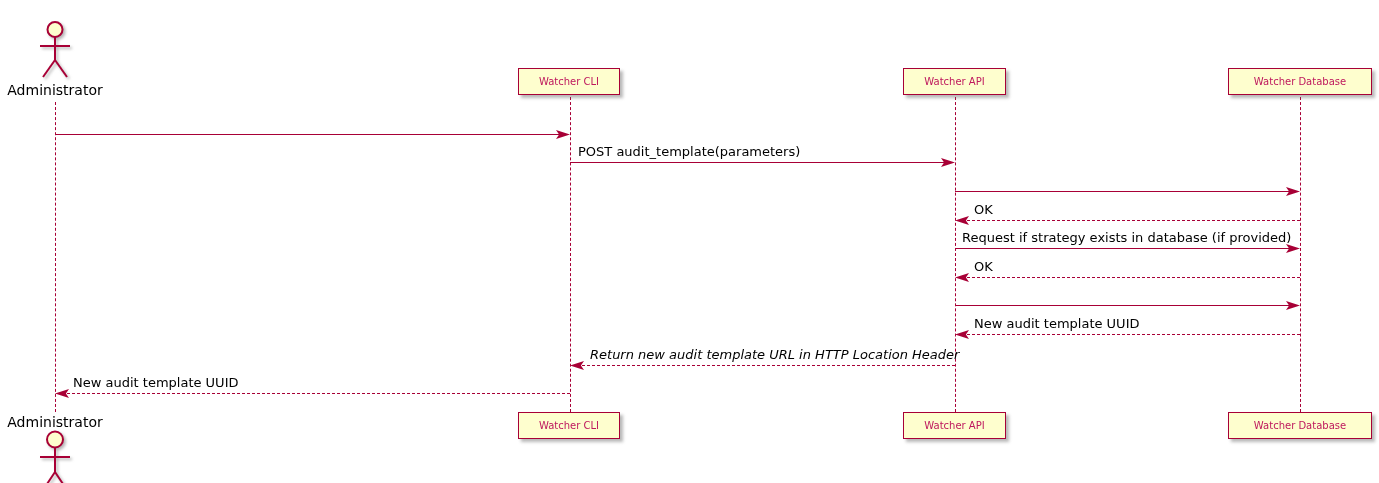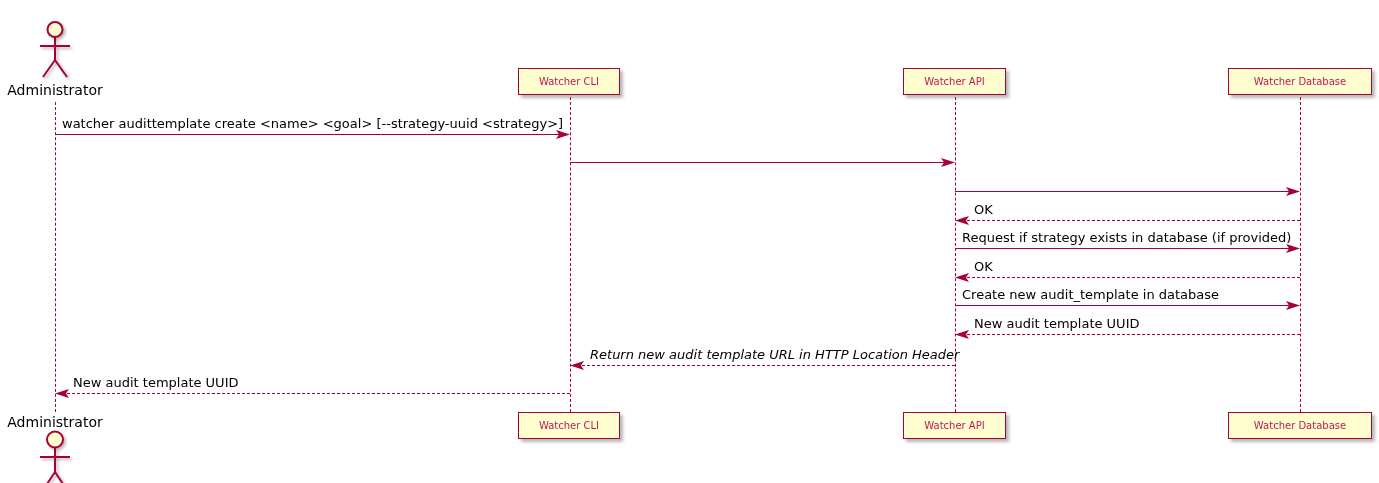--- a/index.html
+++ b/index.html
@@ -65,43 +65,42 @@
 
   <div class="lifeline" style="left:55px;top:86px;height:310px;"></div>
   <div class="lifeline" style="left:570px;top:81px;height:315px;"></div>
   <div class="lifeline" style="left:955px;top:81px;height:315px;"></div>
   <div class="lifeline" style="left:1300px;top:81px;height:315px;"></div>
 
   <div class="participant-box" style="left:518px;top:52px;width:100px;">Watcher CLI</div>
   <div class="participant-box" style="left:903px;top:52px;width:101px;">Watcher API</div>
   <div class="participant-box" style="left:1228px;top:52px;width:142px;">Watcher Database</div>
 
-  <div class="msg-label" style="left:62px;top:101px;">watcher audittemplate create &lt;name&gt; &lt;goal&gt; [--strategy-uuid &lt;strategy&gt;]</div>
   <div class="msg-line solid" style="left:55px;top:118px;width:513px;"></div>
   <div class="arrowhead right" style="left:556px;top:114px;"></div>
 
+  <div class="msg-label" style="left:578px;top:129px;">POST audit_template(parameters)</div>
   <div class="msg-line solid" style="left:570px;top:146px;width:383px;"></div>
   <div class="arrowhead right" style="left:941px;top:142px;"></div>
 
   <div class="msg-line solid" style="left:955px;top:175px;width:343px;"></div>
   <div class="arrowhead right" style="left:1286px;top:171px;"></div>
 
   <div class="msg-label" style="left:974px;top:187px;">OK</div>
   <div class="msg-line dashed" style="left:957px;top:204px;width:343px;"></div>
   <div class="arrowhead left" style="left:955px;top:200px;"></div>
 
   <div class="msg-label" style="left:962px;top:215px;">Request if strategy exists in database (if provided)</div>
   <div class="msg-line solid" style="left:955px;top:232px;width:343px;"></div>
   <div class="arrowhead right" style="left:1286px;top:228px;"></div>
 
   <div class="msg-label" style="left:974px;top:244px;">OK</div>
   <div class="msg-line dashed" style="left:957px;top:261px;width:343px;"></div>
   <div class="arrowhead left" style="left:955px;top:257px;"></div>
 
-  <div class="msg-label" style="left:962px;top:272px;">Create new audit_template in database</div>
   <div class="msg-line solid" style="left:955px;top:289px;width:343px;"></div>
   <div class="arrowhead right" style="left:1286px;top:285px;"></div>
 
   <div class="msg-label" style="left:974px;top:301px;">New audit template UUID</div>
   <div class="msg-line dashed" style="left:957px;top:318px;width:343px;"></div>
   <div class="arrowhead left" style="left:955px;top:314px;"></div>
 
   <div class="msg-label" style="left:590px;top:332px;font-style:italic;">Return new audit template URL in HTTP Location Header</div>
   <div class="msg-line dashed" style="left:572px;top:349px;width:383px;"></div>
   <div class="arrowhead left" style="left:570px;top:345px;"></div>

